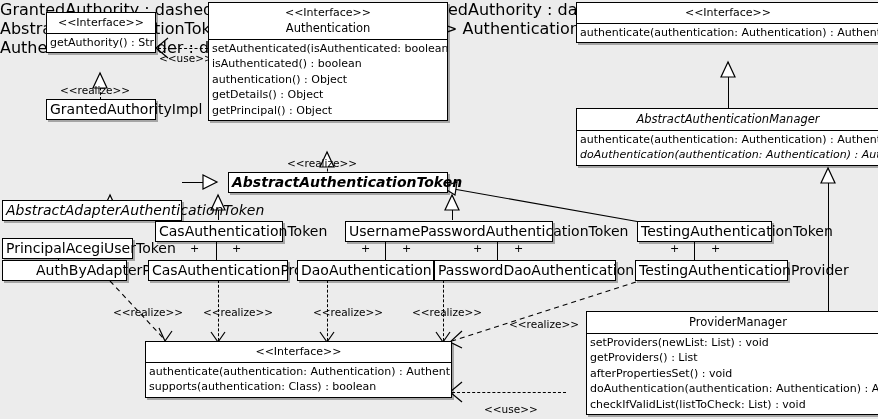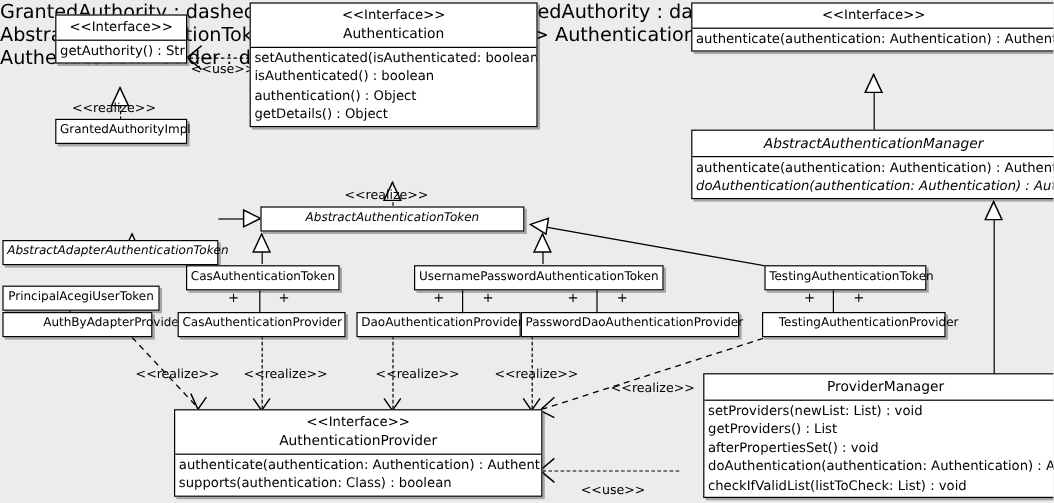--- a/index.html
+++ b/index.html
@@ -50,21 +50,21 @@
     font-size: 11px;
     line-height: 15.4px;
     padding: 0 2px 0 3px;
     white-space: nowrap;
     overflow: hidden;
     color: #000;
   }
   .member.abstract { font-style: italic; }
   
   .uml-box.simple .uml-head { padding: 1px 3px 2px 3px; }
-  .uml-box.simple .cname { font-size: 10px; line-height: 16px; }
+  .uml-box.simple .cname { font-size: 14px; line-height: 16px; }
 
   
   .line {
     position: absolute;
     background: #000;
     z-index: 2;
   }
   .vline { width: 1px; }
   .hline { height: 1px; }
   .dline {
@@ -228,20 +228,21 @@
   <div class="uml-box" style="left:208px; top:2px; width:240px;">
     <div class="uml-head with-body">
       <span class="stereo">&lt;&lt;Interface&gt;&gt;</span>
       <span class="cname">Authentication</span>
     </div>
     <div class="uml-body">
       <span class="member">setAuthenticated(isAuthenticated: boolean) : void</span>
       <span class="member">isAuthenticated() : boolean</span>
       <span class="member">authentication() : Object</span>
       <span class="member">getDetails() : Object</span>
+      <span class="member">getPrincipal() : Object</span>
     </div>
   </div>
 
   
   <div class="uml-box" style="left:576px; top:2px; width:304px;">
     <div class="uml-head with-body">
       <span class="stereo">&lt;&lt;Interface&gt;&gt;</span>
     </div>
     <div class="uml-body">
       <span class="member">authenticate(authentication: Authentication) : Authentication</span>
@@ -260,21 +261,21 @@
   </div>
 
   
   <div class="uml-box simple" style="left:2px; top:172px; width:180px;margin-top:28px;">
     <div class="uml-head">
       <span class="cname abstract">AbstractAdapterAuthenticationToken</span>
     </div>
   </div>
 
   
-  <div class="uml-box simple" style="left:217px; top:172px; width:220px;">
+  <div class="uml-box simple" style="left:228px; top:172px; width:220px;font-weight:bold;">
     <div class="uml-head">
       <span class="cname abstract">AbstractAuthenticationToken</span>
     </div>
   </div>
 
   
   <div class="uml-box simple" style="left:2px; top:221px; width:131px;margin-top:17px;">
     <div class="uml-head">
       <span class="cname">PrincipalAcegiUserToken</span>
     </div>
@@ -323,31 +324,30 @@
   </div>
 
   
   <div class="uml-box simple" style="left:434px; top:260px; width:182px;">
     <div class="uml-head">
       <span class="cname">PasswordDaoAuthenticationProvider</span>
     </div>
   </div>
 
   
-  <div class="uml-box simple" style="left:635px; top:260px; width:153px;padding-left:10px;">
+  <div class="uml-box simple" style="left:635px; top:260px; width:153px;">
     <div class="uml-head">
       <span class="cname">TestingAuthenticationProvider</span>
     </div>
   </div>
 
   
   <div class="uml-box" style="left:145px; top:341px; width:307px;">
     <div class="uml-head with-body">
       <span class="stereo">&lt;&lt;Interface&gt;&gt;</span>
-      <span class="cname">AuthenticationProvider</span>
     </div>
     <div class="uml-body">
       <span class="member">authenticate(authentication: Authentication) : Authentication</span>
       <span class="member">supports(authentication: Class) : boolean</span>
     </div>
   </div>
 
   
   <div class="uml-box" style="left:586px; top:311px; width:304px;">
     <div class="uml-head with-body">

